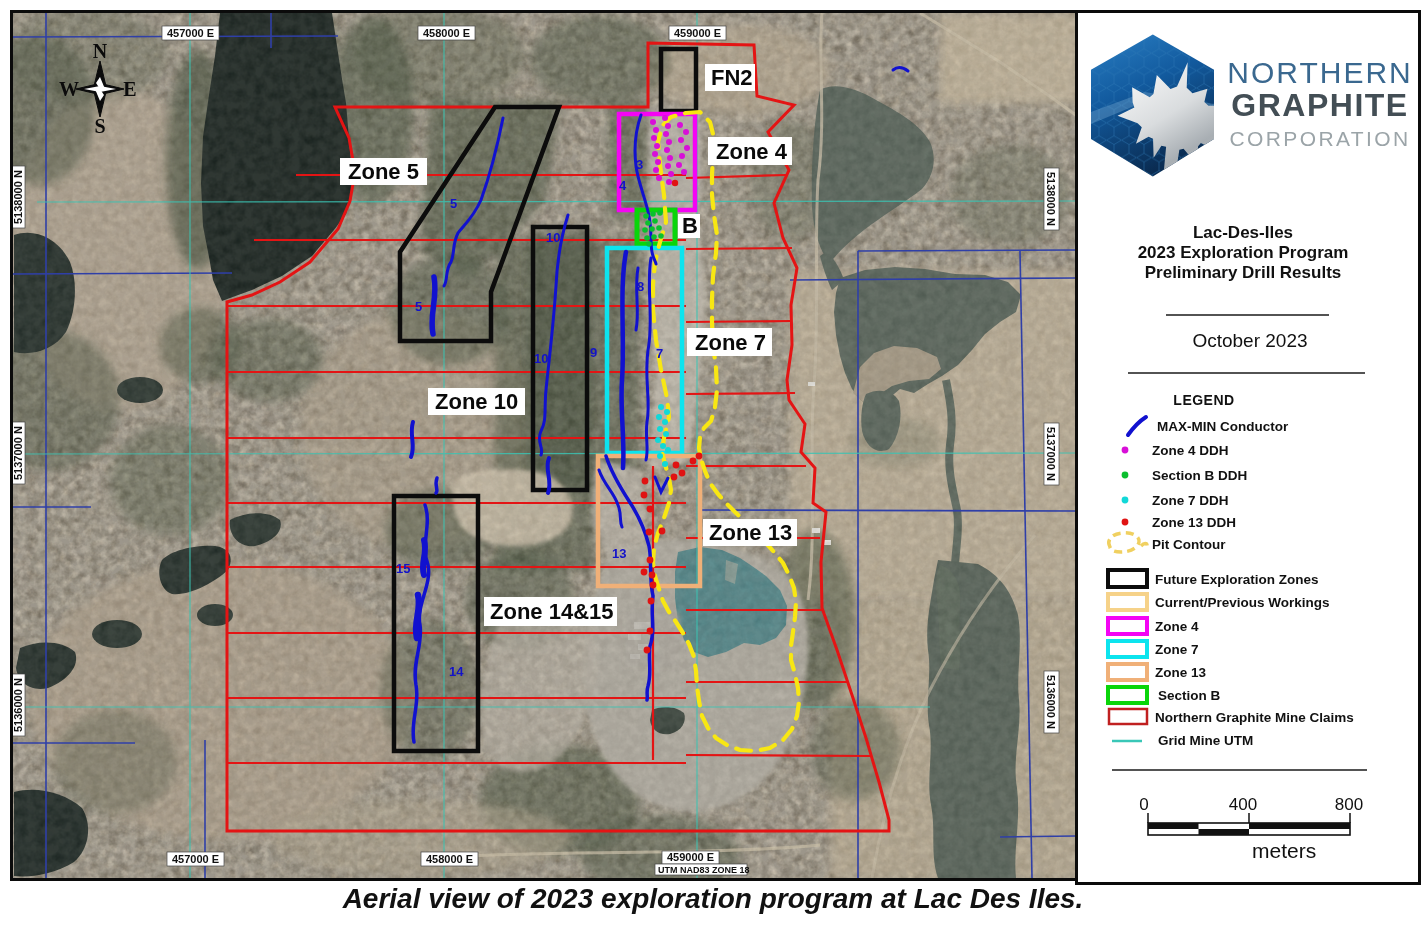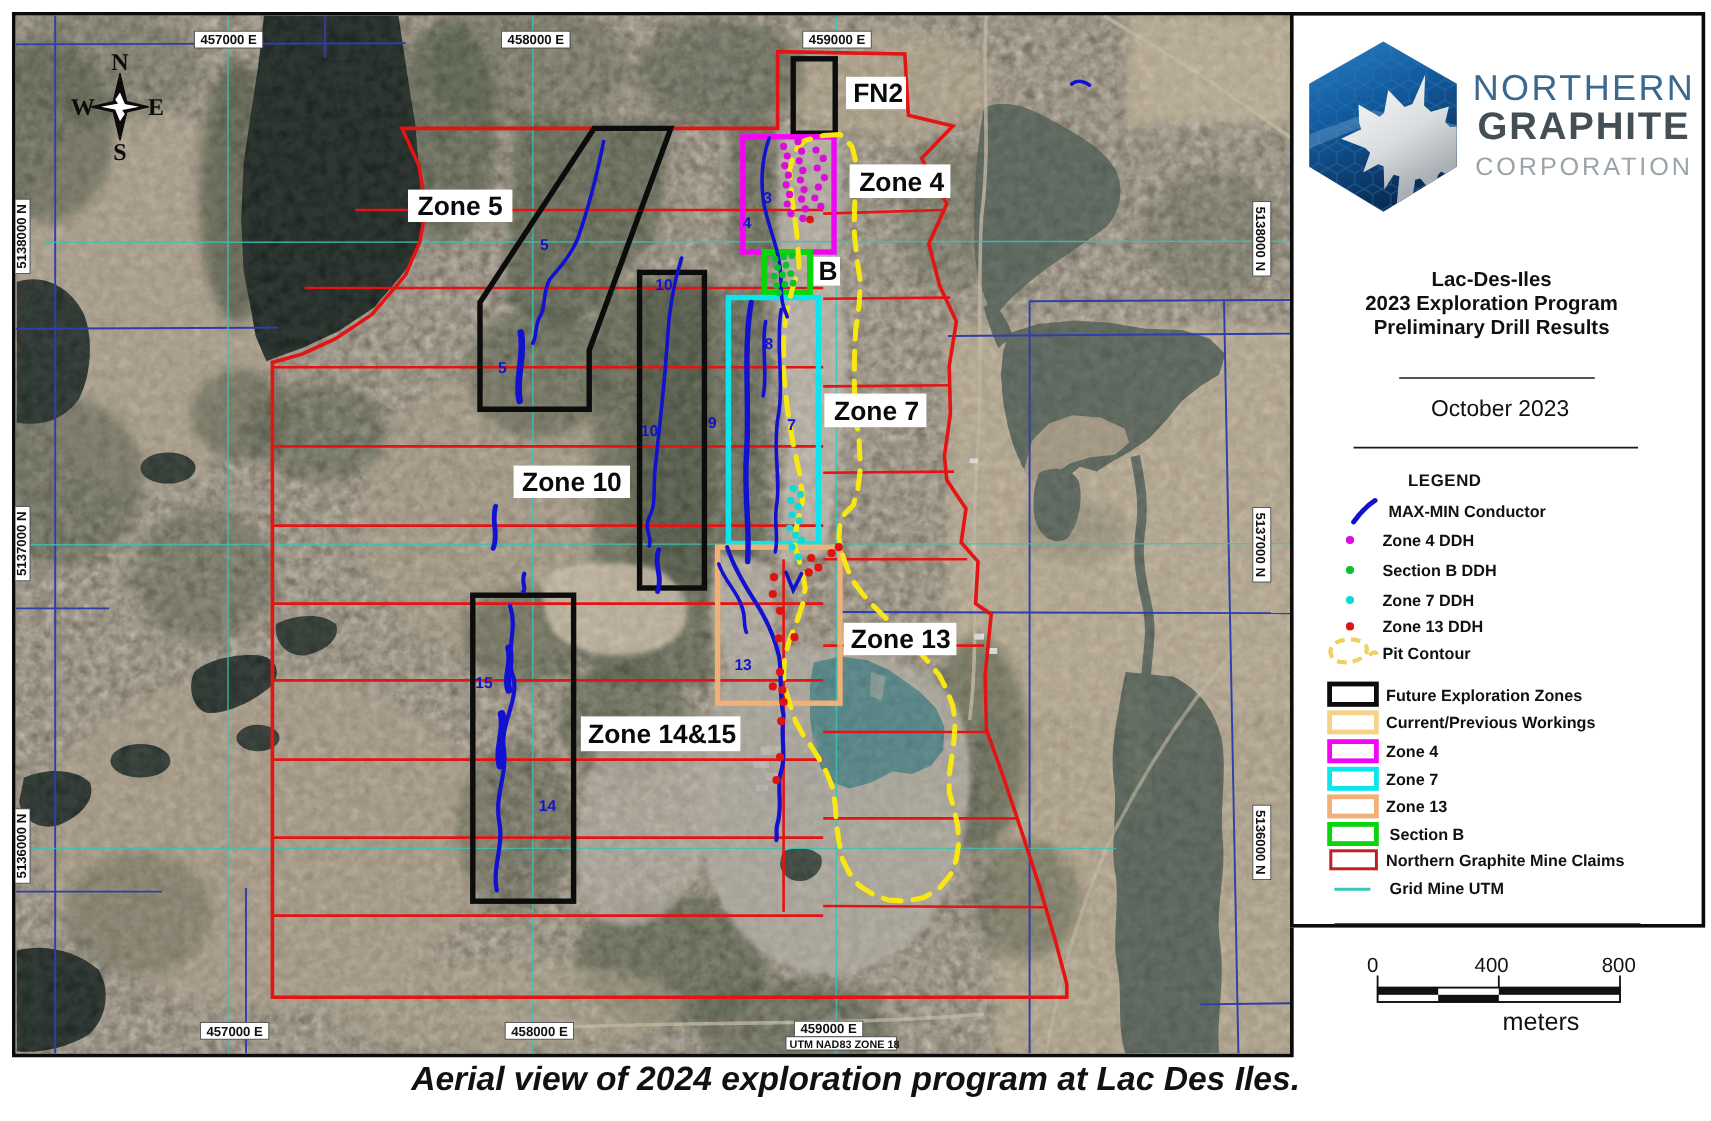--- a/index.html
+++ b/index.html
@@ -1,19 +1,19 @@
 <!DOCTYPE html>
 <html><head>
 <meta charset="utf-8">
 <style>
   html,body{margin:0;padding:0;background:#ffffff;width:1426px;height:934px;overflow:hidden;}
   *{box-sizing:border-box;}
   body{font-family:"Liberation Sans", sans-serif;}
   #mapbox{position:absolute;left:10px;top:10px;width:1068px;height:871px;border:3px solid #0b0b0b;background:#ab9d8b;}
-  #panel{position:absolute;left:1075px;top:10px;width:346px;height:763px;border:3px solid #0b0b0b;background:#ffffff;}
+  #panel{position:absolute;left:1075px;top:10px;width:346px;height:875px;border:3px solid #0b0b0b;background:#ffffff;}
   #caption{position:absolute;left:0px;top:883px;width:1426px;text-align:center;font-weight:bold;font-style:italic;font-size:28px;color:#111;}
 </style>
 </head>
 <body>
 
 <div id="mapbox">
 <svg width="1062" height="865" viewBox="13 13 1062 865">
 
 <defs id="mapdefs">
 <filter id="soft" x="-30%" y="-30%" width="160%" height="160%">
@@ -638,13 +638,13 @@
 <rect x="1148" y="823" width="202" height="12" fill="#ffffff" stroke="#111" stroke-width="1.6"></rect>
 <rect x="1148" y="823" width="50.5" height="6" fill="#111"></rect>
 <rect x="1249" y="823" width="101" height="6" fill="#111"></rect>
 <rect x="1198.5" y="829" width="50.5" height="6" fill="#111"></rect>
 </g>
 <text x="1252" y="858" font-size="21">meters</text>
 </g>
 </svg>
 </div>
 
-<div id="caption">Aerial view of 2024 exploration program at Lac Des Iles.</div>
+<div id="caption">Aerial view of 2023 exploration program at Lac Des Iles.</div>
 
 </body></html>

